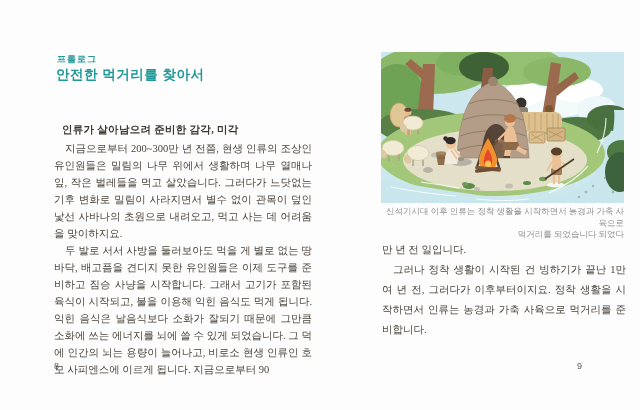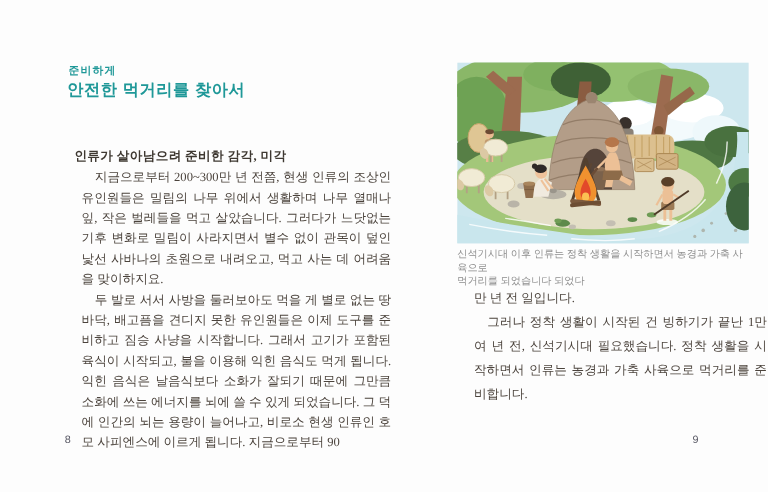--- a/index.html
+++ b/index.html
@@ -19,48 +19,48 @@
     font-size:9px;font-weight:bold;color:var(--teal);letter-spacing:1px;
   }
   .page-title{
     left:56px;top:66px;font-family:"Liberation Sans",sans-serif;
     font-size:13.5px;font-weight:bold;color:var(--teal);letter-spacing:.5px;
   }
   .subheading{
     left:62px;top:123px;font-size:10.5px;font-weight:bold;color:#3e3831;letter-spacing:.3px;
   }
   .left-body{
-    left:68px;top:140px;width:258px;color:var(--body);
+    left:54px;top:140px;width:258px;color:var(--body);
     font-size:10.5px;line-height:17px;text-align:justify;
   }
   .right-body{
     left:382px;top:240px;width:244px;color:var(--body);
-    font-size:10.5px;line-height:20px;text-align:justify;margin-left:13px;
+    font-size:10.5px;line-height:20px;text-align:justify;
   }
   .left-body p,.right-body p{margin:0;}
   .indent{text-indent:11px;}
   .pagenum{
     font-family:"Liberation Sans",sans-serif;font-size:9px;color:#5a5a66;
   }
   .pagenum-left{left:54px;top:361px;}
   .pagenum-right{left:577px;top:361px;}
   
   .illustration{left:381px;top:52px;width:243px;height:151px;}
   .illustration svg{display:block;}
   .caption{
-    left:381px;top:206px;width:243px;text-align:left;
+    left:381px;top:206px;width:243px;text-align:right;
     font-size:8.5px;line-height:11.5px;color:var(--caption);
   }
 </style>
 </head>
 <body>
 
 <div class="spread">
 
-  <div class="abs prologue-label">준비하게</div>
+  <div class="abs prologue-label">프롤로그</div>
   <div class="abs page-title">안전한 먹거리를 찾아서</div>
   <div class="abs subheading">인류가 살아남으려 준비한 감각, 미각</div>
 
   <div class="abs left-body">
     <p class="indent">지금으로부터 200~300만 년 전쯤, 현생 인류의 조상인 유인원들은 밀림의 나무 위에서 생활하며 나무 열매나 잎, 작은 벌레들을 먹고 살았습니다. 그러다가 느닷없는 기후 변화로 밀림이 사라지면서 별수 없이 관목이 덮인 낯선 사바나의 초원으로 내려오고, 먹고 사는 데 어려움을 맞이하지요.</p>
     <p class="indent">두 발로 서서 사방을 둘러보아도 먹을 게 별로 없는 땅바닥, 배고픔을 견디지 못한 유인원들은 이제 도구를 준비하고 짐승 사냥을 시작합니다. 그래서 고기가 포함된 육식이 시작되고, 불을 이용해 익힌 음식도 먹게 됩니다. 익힌 음식은 날음식보다 소화가 잘되기 때문에 그만큼 소화에 쓰는 에너지를 뇌에 쓸 수 있게 되었습니다. 그 덕에 인간의 뇌는 용량이 늘어나고, 비로소 현생 인류인 호모 사피엔스에 이르게 됩니다. 지금으로부터 90</p>
   </div>
 
   <div class="abs pagenum pagenum-left">8</div>
 
@@ -272,18 +272,18 @@
     </svg>
   </div>
 
   <div class="abs caption">
     <div>신석기시대 이후 인류는 정착 생활을 시작하면서 농경과 가축 사육으로</div>
     <div>먹거리를 되었습니다 되었다</div>
   </div>
 
   <div class="abs right-body">
     <p>만 년 전 일입니다.</p>
-    <p class="indent">그러나 정착 생활이 시작된 건 빙하기가 끝난 1만여 년 전, 신석기시대 필요했습니다. 정착 생활을 시작하면서 인류는 농경과 가축 사육으로 먹거리를 준비합니다.</p>
+    <p class="indent">그러나 정착 생활이 시작된 건 빙하기가 끝난 1만여 년 전, 그러다가 이후부터이지요. 정착 생활을 시작하면서 인류는 농경과 가축 사육으로 먹거리를 준비합니다.</p>
   </div>
 
   <div class="abs pagenum pagenum-right">9</div>
 
 </div>
 
 </body></html>

